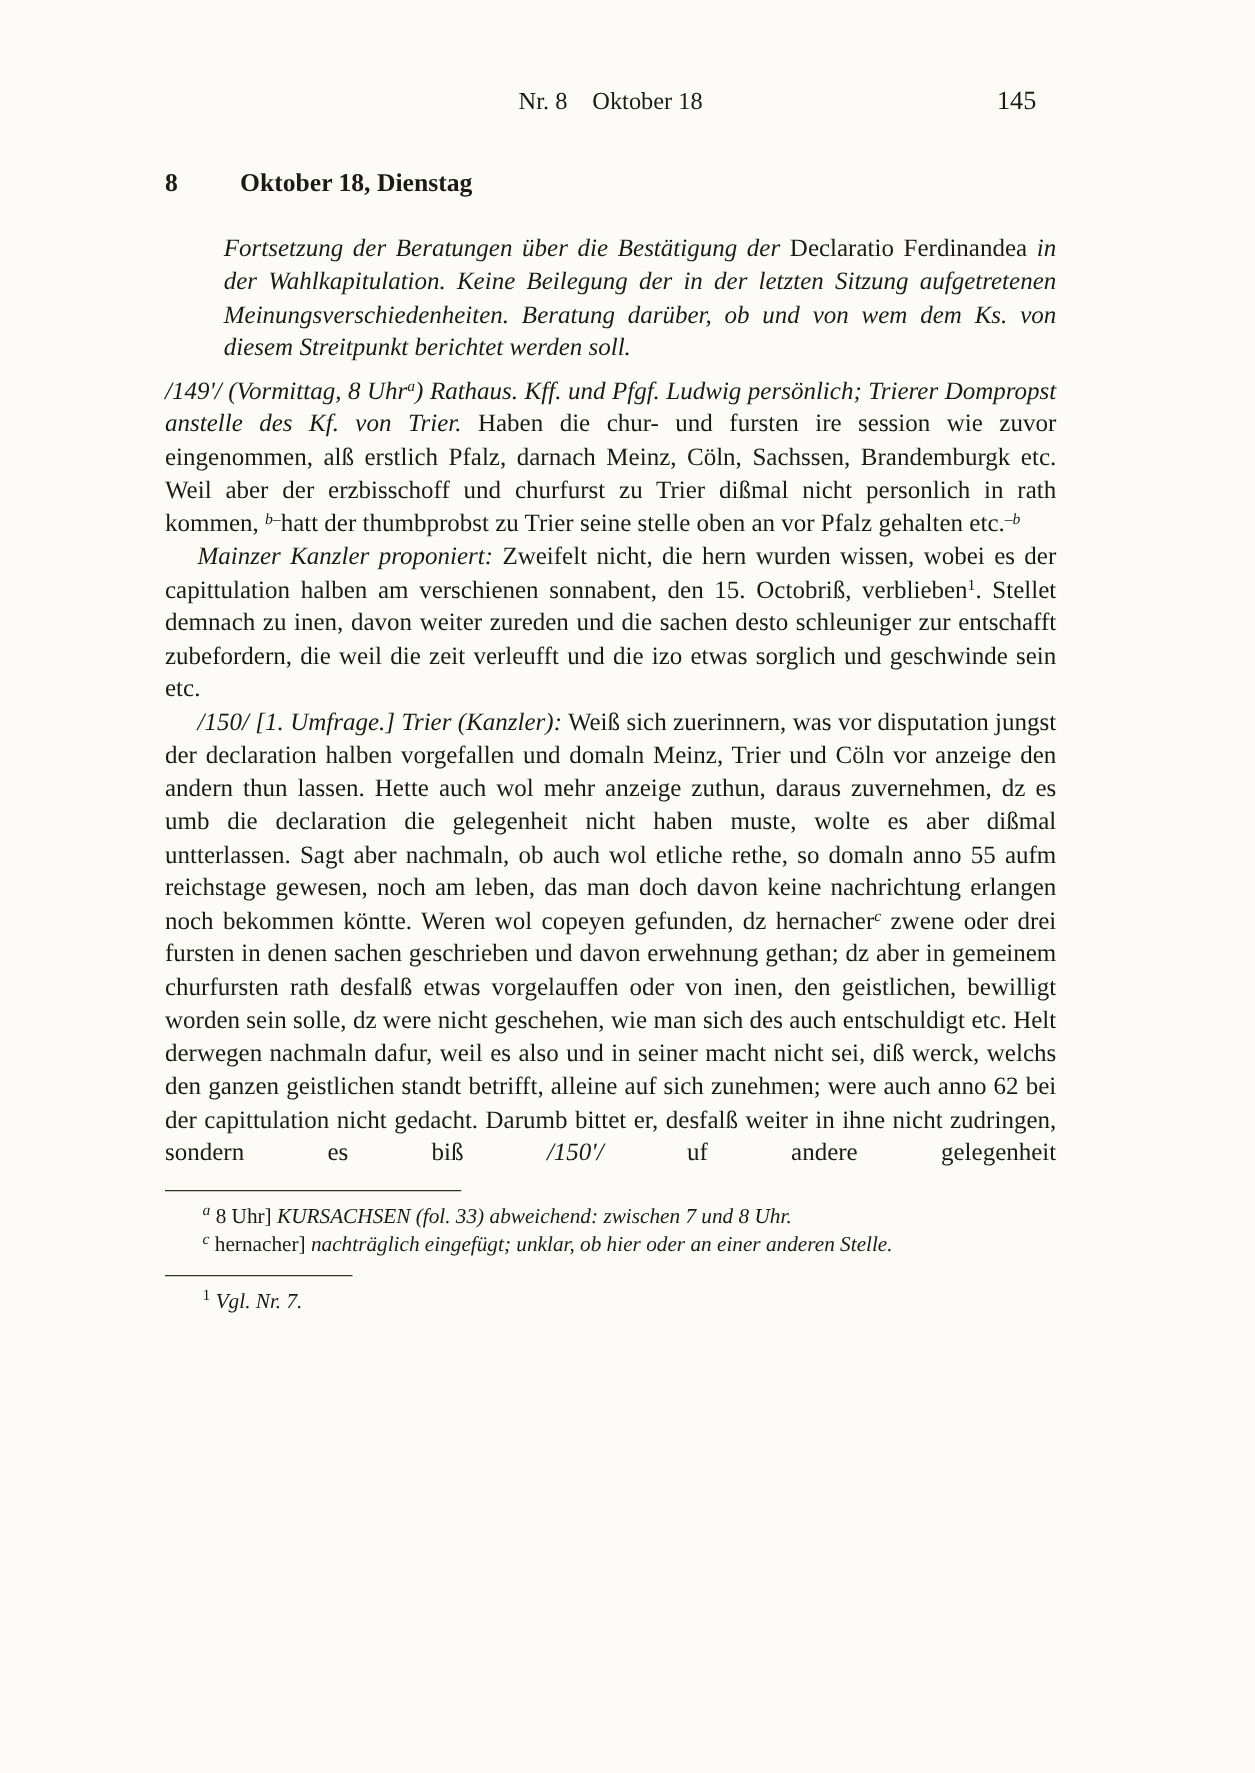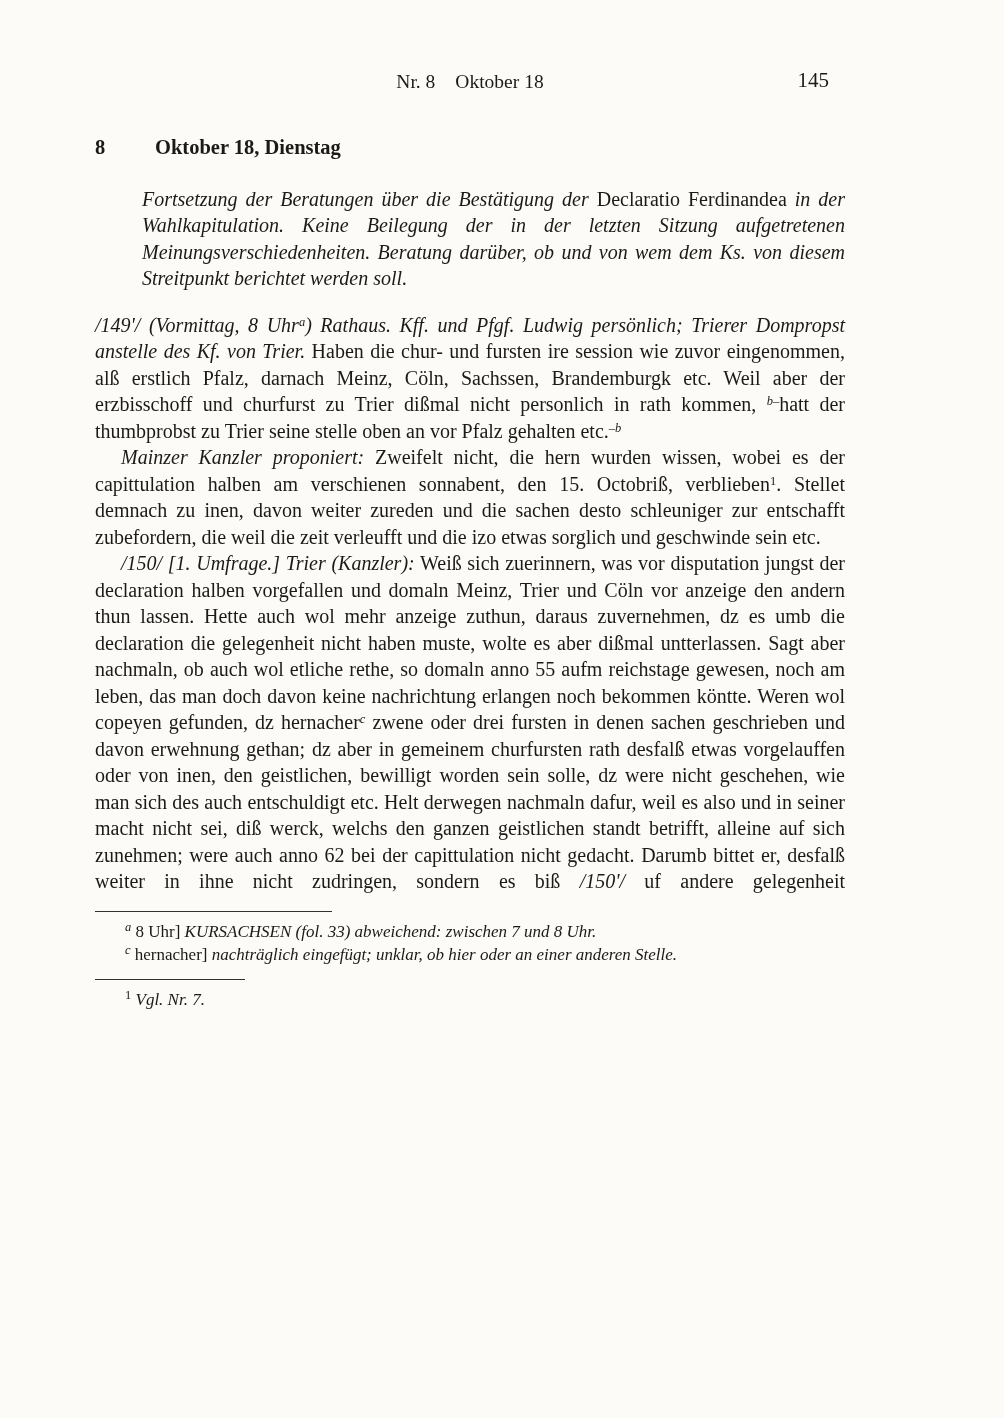--- a/index.html
+++ b/index.html
@@ -7,20 +7,21 @@
 
   .page {
     position: relative;
     width: 1004px;
     height: 1418px;
     background: #fcfbf7;
     color: #1d1a16;
     font-family: "Liberation Serif", "DejaVu Serif", serif;
     overflow: hidden;
     margin: 0 auto;
+    padding-left: 37px;
   }
 
   .running-head {
     position: relative;
     margin: 0 159px 0 95px;
     padding-top: 70px;
     font-size: 19.5px;
     line-height: 24px;
   }
   .head-center {
@@ -52,21 +53,21 @@
     font-size: 20.5px;
     font-weight: bold;
   }
   .sec-num { width: 60px; flex: 0 0 60px; }
 
   .summary {
     margin: 25px 0 0 47px;
     text-align: justify;
   }
 
-  .body-start { margin-top: 20px; }
+  .body-start { margin-top: 8px; }
 
   .run-roman { font-style: normal; }
   .run-italic { font-style: italic; }
   .run-sup {
     font-size: 12.5px;
     vertical-align: 6px;
     line-height: 0;
     font-style: normal;
   }
   .run-sup-italic {

